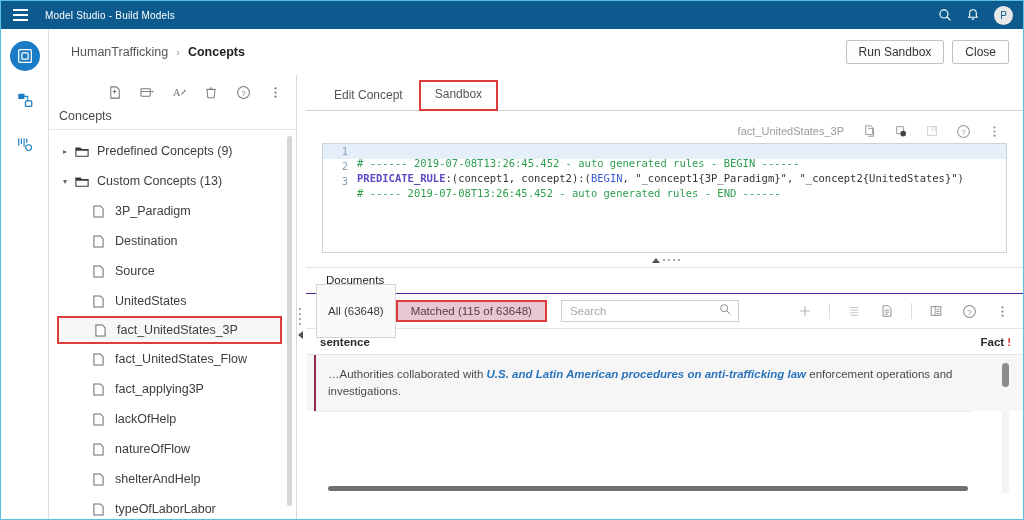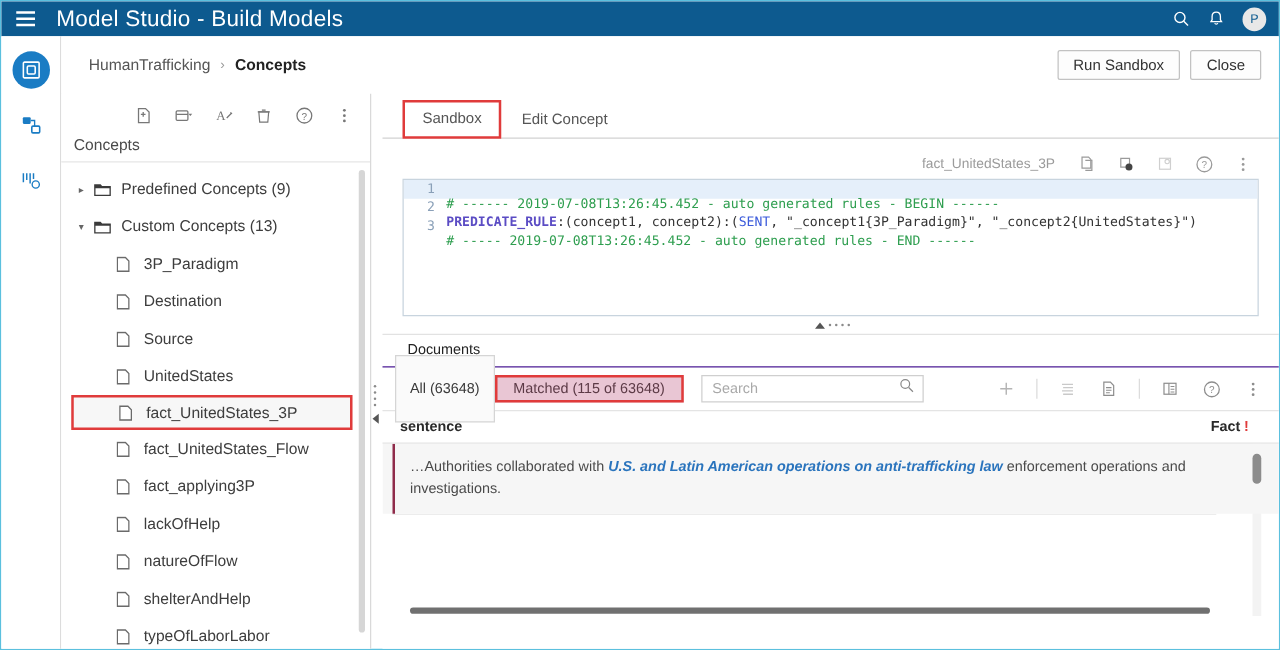--- a/index.html
+++ b/index.html
@@ -26,21 +26,21 @@
   }
   .topbar .hamburger {
     width: 38px; height: 28px;
     display: flex; flex-direction: column; align-items: center; justify-content: center;
     gap: 3px; cursor: pointer;
   }
   .topbar .hamburger span {
     display: block; width: 15px; height: 2px; background: #ffffff;
   }
   .topbar .app-title {
-    color: #ffffff; font-size: 18px; letter-spacing: .2px; margin-left: 6px;
+    color: #ffffff; font-size: 10px; letter-spacing: .2px; margin-left: 6px;
   }
   .topbar .right-icons {
     margin-left: auto; display: flex; align-items: center; gap: 14px;
     padding-right: 12px;
   }
   .topbar .right-icons .ic { cursor: pointer; display: flex; align-items: center; }
   .avatar {
     width: 19px; height: 19px; border-radius: 50%; background: #e8e8e8;
     color: #0d5a8f; font-size: 10px; display: flex; align-items: center;
     justify-content: center; cursor: pointer;
@@ -222,21 +222,21 @@
   }
   .divider-v { width: 1px; height: 16px; background: #dcdcdc; }
 
   .table-head {
     display: flex; align-items: center; height: 27px;
     border-top: 1px solid #e4e4e4; border-bottom: 1px solid #e4e4e4;
     background: #ffffff; padding-left: 14px; font-size: 11.5px;
     font-weight: bold; color: #2a2a2a;
   }
   .table-head .col-fact {
-    margin-left: auto; padding-right: 26px; display: flex; align-items: center; gap: 3px;
+    margin-left: auto; padding-right: 14px; display: flex; align-items: center; gap: 3px;
   }
   .bang { color: #e03b3b; font-weight: bold; }
 
   .rows { position: relative; height: 138px; overflow: hidden; }
   .row {
     position: relative; padding: 11px 60px 11px 22px; font-size: 11.5px;
     color: #4a4a4a; line-height: 17px; cursor: pointer;
   }
   .row.alt { background: #f6f6f6; }
   .row .accent {
@@ -486,22 +486,22 @@
     <span class="dot"></span>
       <span class="dot"></span>
       <span class="dot"></span>
       <span class="dot"></span>
     <span class="tri"></span>
   </div>
 
   <div class="main">
 
     <div class="tabs">
+      <button class="tab">Edit Concept</button>
       <button class="tab highlight">Sandbox</button>
-      <button class="tab">Edit Concept</button>
     </div>
 
     <div class="editor-wrap">
       <div class="editor-head">
         <span class="ename">fact_UnitedStates_3P</span>
         <span class="tb-ic">
           <svg width="14" height="14" viewBox="0 0 16 16">
               <path d="M3 2 h6 l2 2 v8 H3 Z" fill="none" stroke="#9a9a9a" stroke-width="1.1"></path>
               <path d="M6 5 h6 v9 H6" fill="none" stroke="#9a9a9a" stroke-width="1.1"></path>
             </svg>
@@ -529,21 +529,21 @@
               <circle cx="2.5" cy="3.5" r="1.2" fill="#9a9a9a"></circle>
               <circle cx="2.5" cy="8" r="1.2" fill="#9a9a9a"></circle>
               <circle cx="2.5" cy="12.5" r="1.2" fill="#9a9a9a"></circle>
             </svg>
         </span>
       </div>
 
       <div class="editor">
         <div id="code-lines">
             <div class="code-line cur"><span class="gutter">1</span><span class="ctext"><span class="c-comment"># ------ 2019-07-08T13:26:45.452 - auto generated rules - BEGIN ------</span></span></div>
-            <div class="code-line"><span class="gutter">2</span><span class="ctext"><span class="c-kw">PREDICATE_RULE</span><span class="c-plain">:(concept1, concept2):(</span><span class="c-fn">SENT</span><span class="c-plain">, "_concept1{3P_Paradigm}", "_concept2{UnitedStates}")</span></span></div>
+            <div class="code-line"><span class="gutter">2</span><span class="ctext"><span class="c-kw">PREDICATE_RULE</span><span class="c-plain">:(concept1, concept2):(</span><span class="c-fn">BEGIN</span><span class="c-plain">, "_concept1{3P_Paradigm}", "_concept2{UnitedStates}")</span></span></div>
             <div class="code-line"><span class="gutter">3</span><span class="ctext"><span class="c-comment"># ----- 2019-07-08T13:26:45.452 - auto generated rules - END ------</span></span></div>
           </div>
       </div>
 
     </div>
 
     <div class="hsplit">
       <span class="tri"></span>
       <span class="dot"></span>
         <span class="dot"></span>
@@ -627,21 +627,21 @@
         <span>sentence</span>
         <span class="col-fact">
           <span>Fact</span>
           <span class="bang">!</span>
         </span>
       </div>
 
       <div class="rows">
         <div class="rows-scroll-track"></div>
         <div id="doc-rows">
-            <div class="row alt"><span class="accent"></span><span>…Authorities collaborated with </span><em class="hl">U.S. and Latin American operations on anti-trafficking law</em><span> enforcement operations and investigations.</span></div>
+            <div class="row alt"><span class="accent"></span><span>…Authorities collaborated with </span><em class="hl">U.S. and Latin American procedures on anti-trafficking law</em><span> enforcement operations and investigations.</span></div>
             <div class="row-divider"></div>
           </div>
         <div class="rows-scroll"></div>
         <div class="hbar"></div>
       </div>
     </div>
   </div>
 </div>
 
 </body></html>

